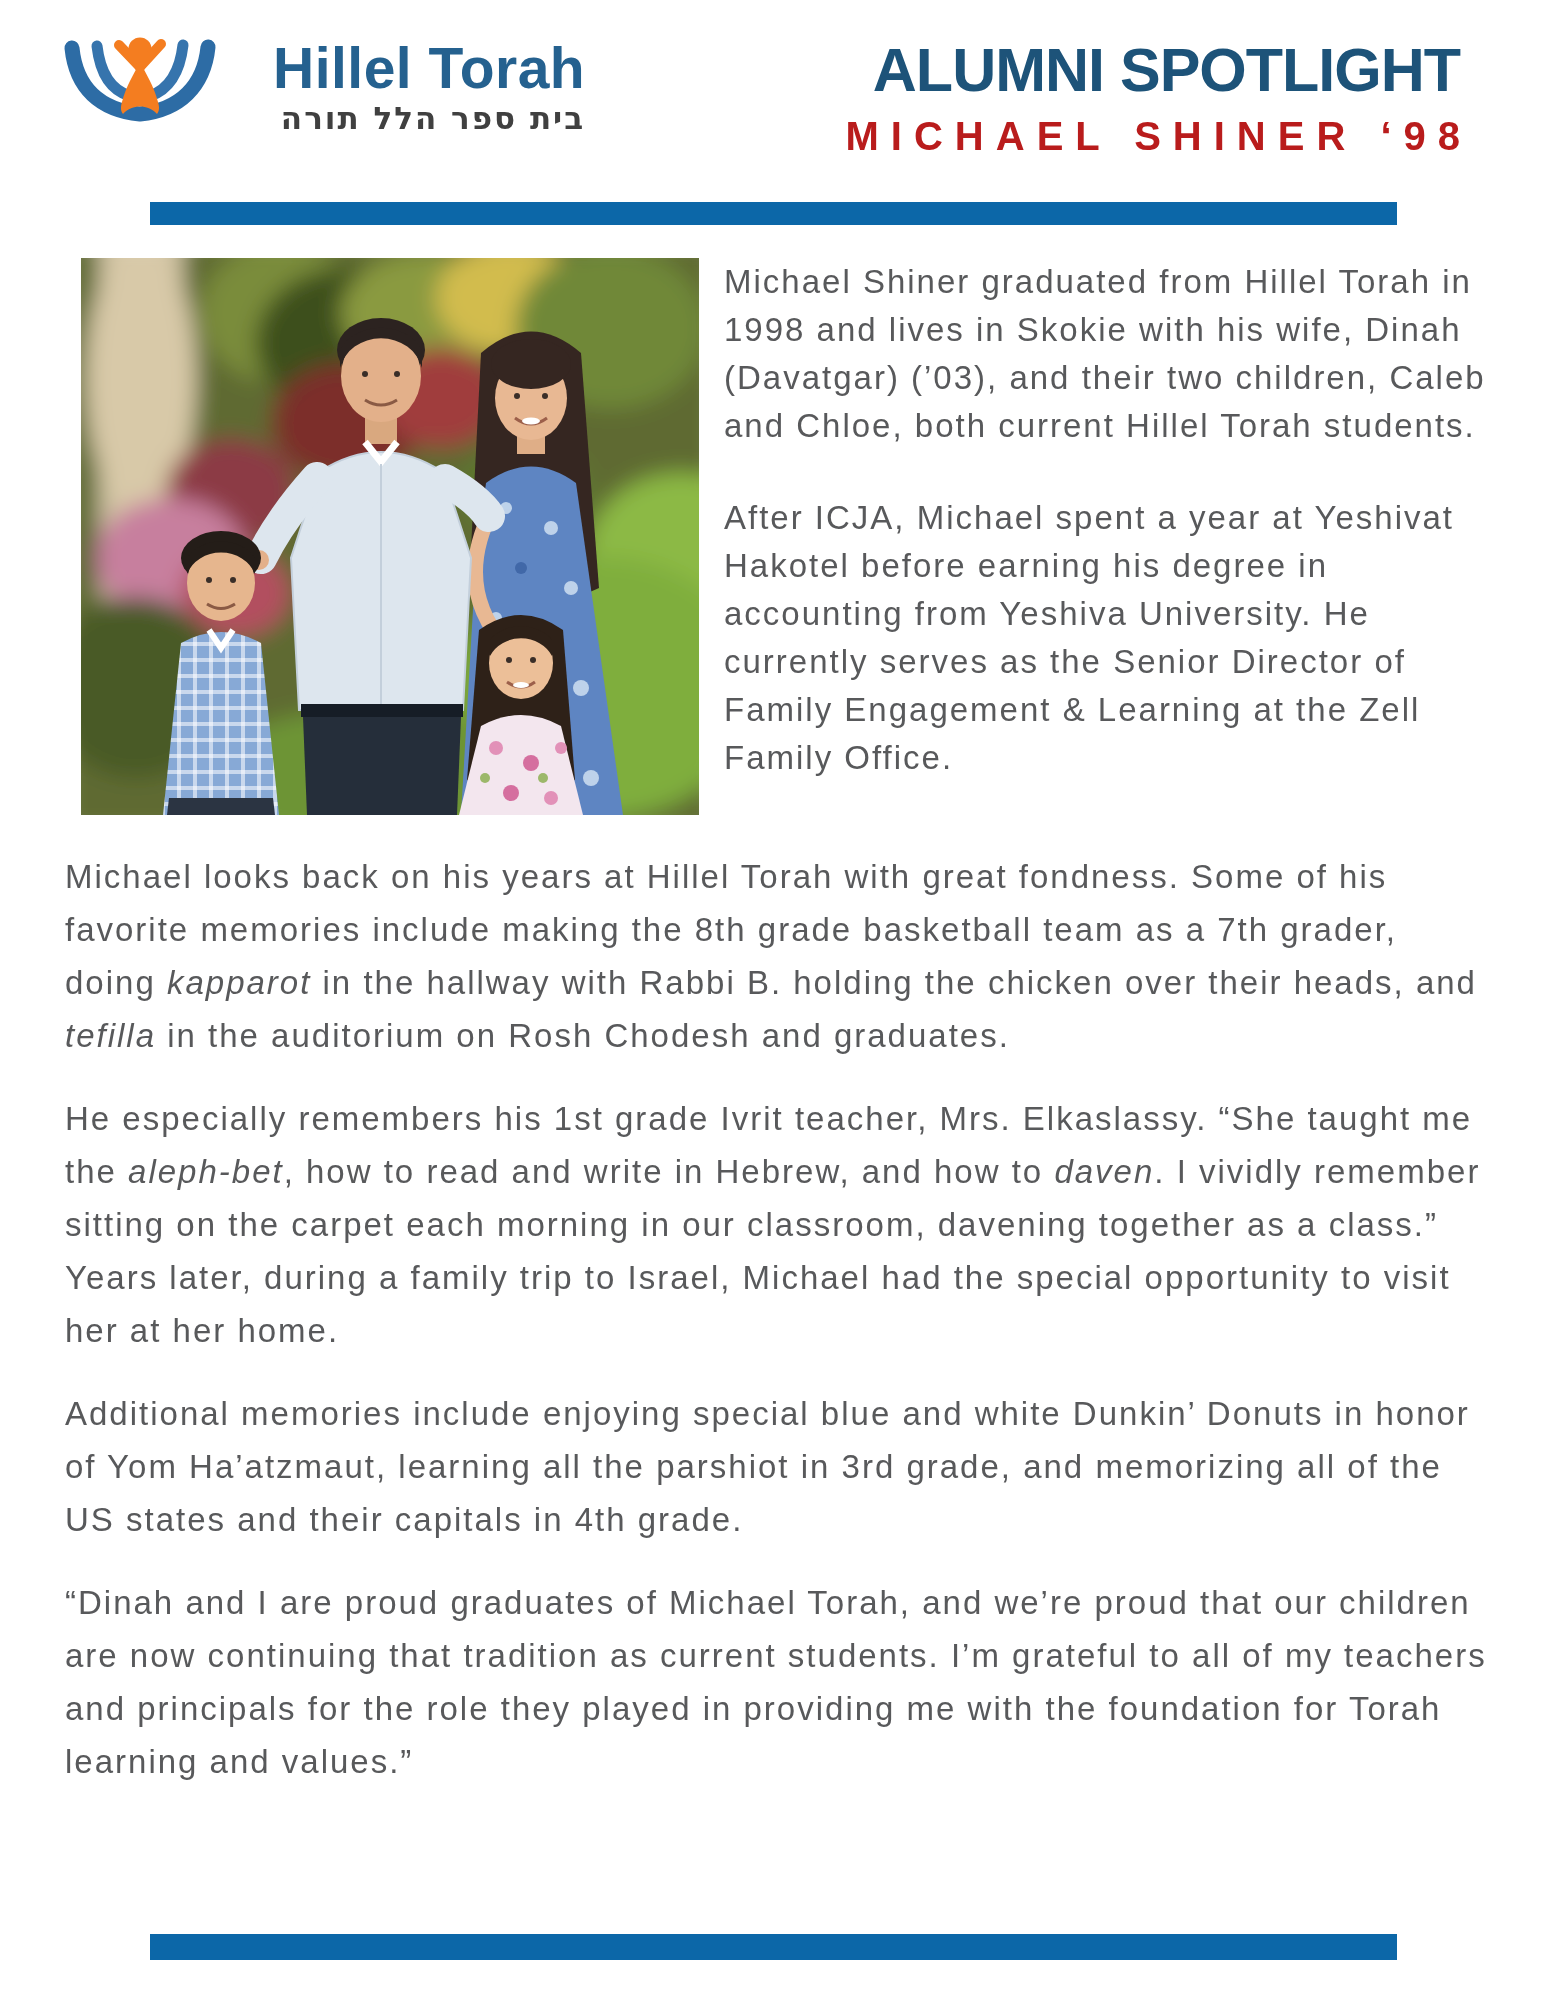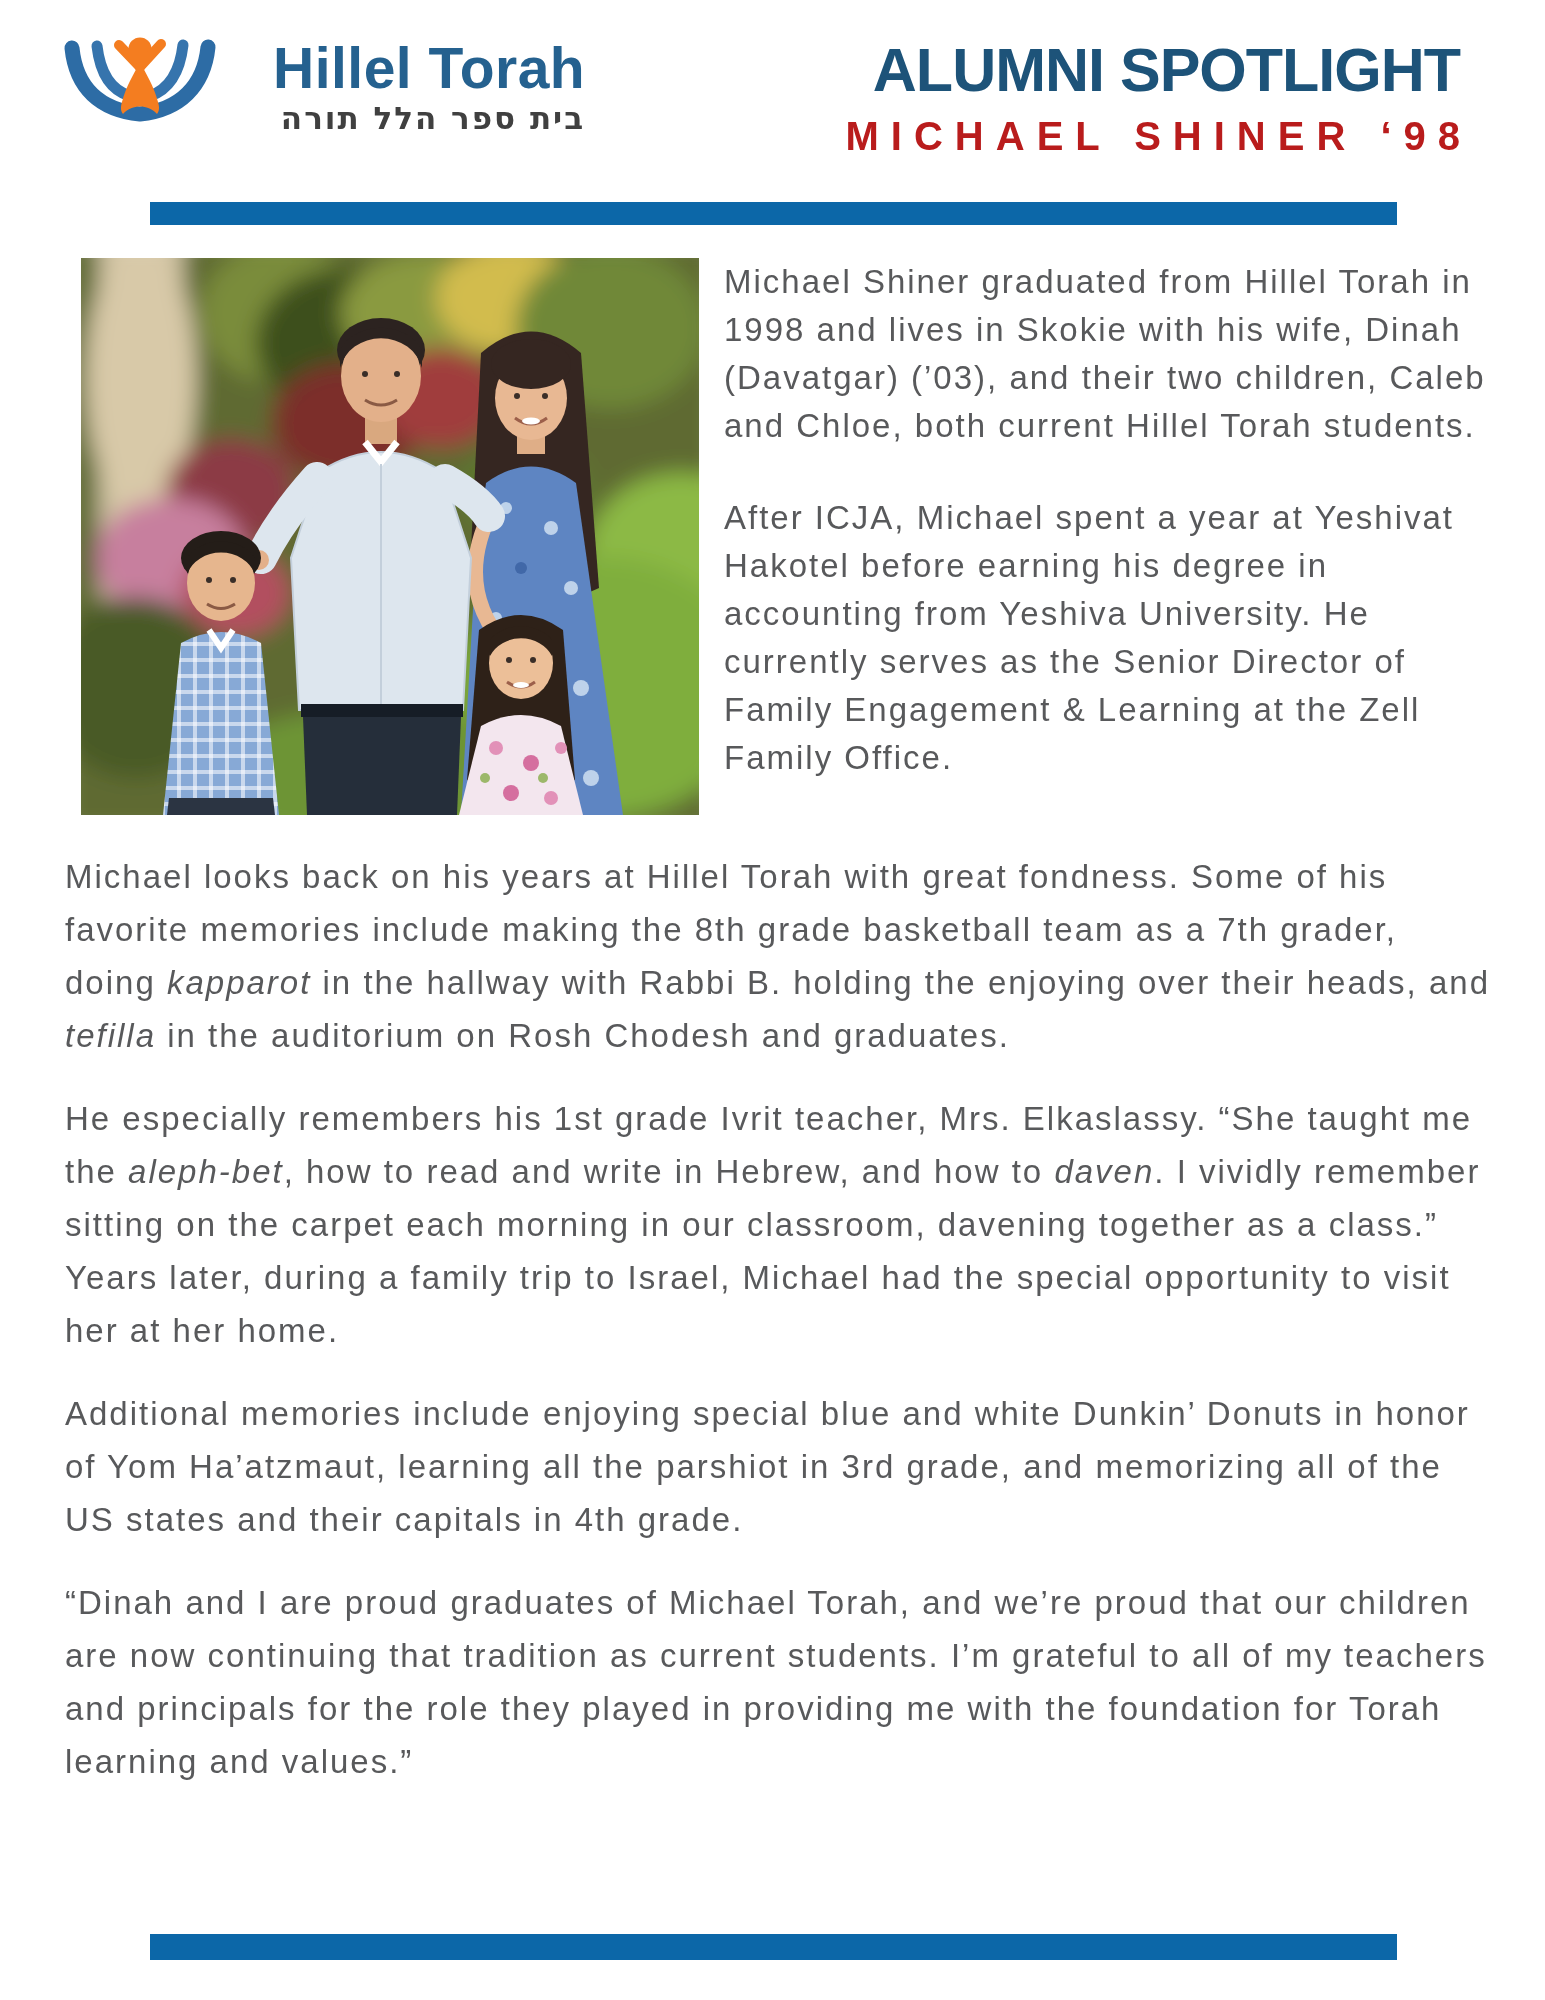--- a/index.html
+++ b/index.html
@@ -174,20 +174,20 @@
       </svg>
     </div>
 
     <div class="side-col">
       <p><span>Michael Shiner graduated from Hillel Torah in 1998 and lives in Skokie with his wife, Dinah (Davatgar) (’03), and their two children, Caleb and Chloe, both current Hillel Torah students.</span></p>
       <p><span>After ICJA, Michael spent a year at Yeshivat Hakotel before earning his degree in accounting from Yeshiva University. He currently serves as the Senior Director of Family Engagement &amp; Learning at the Zell Family Office.</span></p>
     </div>
   </div>
 
   <div class="main-text">
-    <p><span>Michael looks back on his years at Hillel Torah with great fondness. Some of his favorite memories include making the 8th grade basketball team as a 7th grader, doing </span><em>kapparot</em><span> in the hallway with Rabbi B. holding the enjoying over their heads, and </span><em>tefilla</em><span> in the auditorium on Rosh Chodesh and graduates.</span></p>
+    <p><span>Michael looks back on his years at Hillel Torah with great fondness. Some of his favorite memories include making the 8th grade basketball team as a 7th grader, doing </span><em>kapparot</em><span> in the hallway with Rabbi B. holding the chicken over their heads, and </span><em>tefilla</em><span> in the auditorium on Rosh Chodesh and graduates.</span></p>
     <p><span>He especially remembers his 1st grade Ivrit teacher, Mrs. Elkaslassy. “She taught me the </span><em>aleph-bet</em><span>, how to read and write in Hebrew, and how to </span><em>daven</em><span>. I vividly remember sitting on the carpet each morning in our classroom, davening together as a class.” Years later, during a family trip to Israel, Michael had the special opportunity to visit her at her home.</span></p>
     <p><span>Additional memories include enjoying special blue and white Dunkin’ Donuts in honor of Yom Ha’atzmaut, learning all the parshiot in 3rd grade, and memorizing all of the US states and their capitals in 4th grade.</span></p>
     <p><span>“Dinah and I are proud graduates of Michael Torah, and we’re proud that our children are now continuing that tradition as current students. I’m grateful to all of my teachers and principals for the role they played in providing me with the foundation for Torah learning and values.”</span></p>
   </div>
 </div>
 
 <div class="rule rule-bottom"></div>
 
 </body></html>

